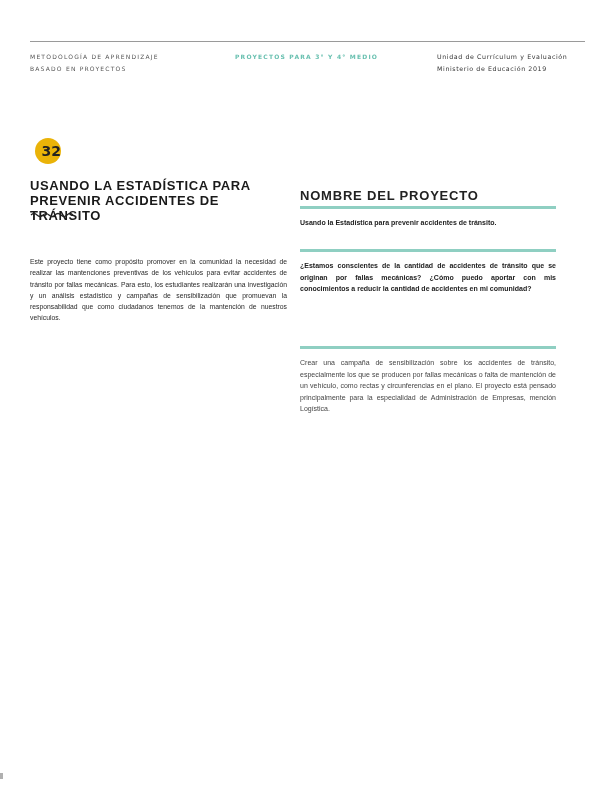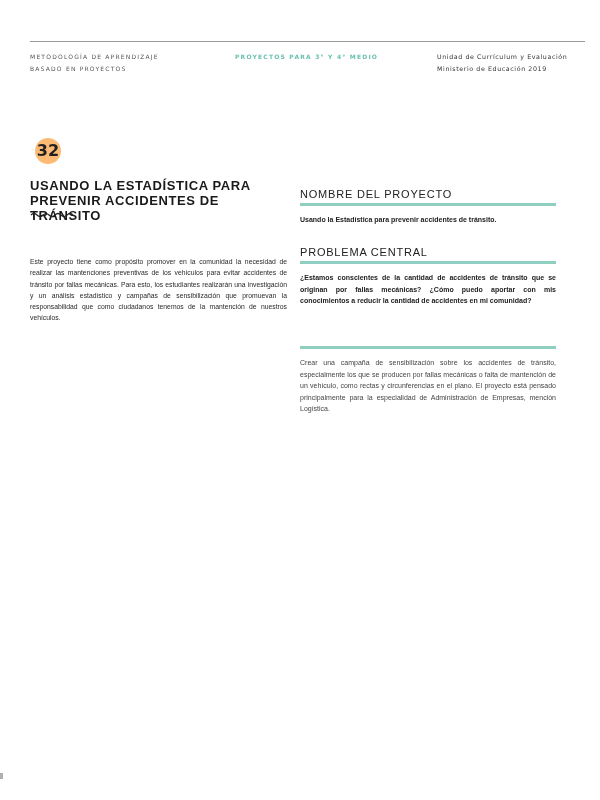--- a/index.html
+++ b/index.html
@@ -6,29 +6,29 @@
     html, body { width: 600px; height: 800px; background: #ffffff; overflow: hidden; }
     body { position: relative; font-family: "DejaVu Sans", sans-serif; color: #2a2a2a; }
 
     .top-rule { position: absolute; left: 30px; top: 41px; width: 555px; height: 1px; background: #9a9a9a; }
 
     .hdr { position: absolute; top: 51px; font-size: 6px; letter-spacing: 1.2px; line-height: 12px; text-transform: uppercase; color: #555; }
     .hdr-left { left: 30px; }
     .hdr-center { left: 235px; color: #69c0b0; font-weight: bold; }
     .hdr-right { left: 437px; text-transform: none; letter-spacing: 0.6px; color: #333; font-size: 6.3px; }
 
-    .badge { position: absolute; left: 35px; top: 138px; width: 26px; height: 26px; border-radius: 50%; background: #fdba74; color: #222; font-size: 16px; font-weight: bold; text-align: center; line-height: 26px; }
+    .badge { position: absolute; left: 35px; top: 138px; width: 26px; height: 26px; border-radius: 50%; background: #eab308; color: #222; font-size: 14px; font-weight: bold; text-align: right; line-height: 26px; }
 
     .title { position: absolute; left: 30px; top: 178px; width: 260px; font-size: 13px; font-weight: bold; letter-spacing: 0.6px; line-height: 15px; text-transform: uppercase; color: #1a1a1a; font-family: "Liberation Sans", sans-serif; }
     .wave { position: absolute; left: 30px; top: 211px; width: 45px; height: 8px; }
 
     .intro { position: absolute; left: 30px; top: 256px; width: 257px; font-size: 6.8px; line-height: 11.3px; text-align: justify; color: #2a2a2a; font-family: "Liberation Sans", sans-serif; }
 
     .section { position: absolute; left: 300px; width: 256px; }
-    .sec-title { font-size: 11px; font-weight: normal; letter-spacing: 0.8px; text-transform: uppercase; color: #222; font-family: "Liberation Sans", sans-serif; }
+    .sec-title { font-size: 13px; font-weight: bold; letter-spacing: 0.8px; text-transform: uppercase; color: #222; font-family: "Liberation Sans", sans-serif; }
     .sec-rule { height: 3px; background: #8fcfc2; margin-top: 3px; }
     .sec-body { margin-top: 8px; font-size: 7px; line-height: 11.5px; color: #222; text-align: justify; font-family: "Liberation Sans", sans-serif; }
     .sec-body.bold { font-weight: bold; }
     .sec-body.light { font-weight: normal; color: #444; }
 
     .sec-1 { top: 188px; }
     .sec-2 { top: 246px; }
     .sec-3 { top: 343px; }
 
     .foot-mark { position: absolute; left: 0px; top: 773px; width: 3px; height: 6px; background: #b0b0b0; }
@@ -57,21 +57,20 @@
 
 <div class="intro">Este proyecto tiene como propósito promover en la comunidad la necesidad de realizar las mantenciones preventivas de los vehículos para evitar accidentes de tránsito por fallas mecánicas. Para esto, los estudiantes realizarán una investigación y un análisis estadístico y campañas de sensibilización que promuevan la responsabilidad que como ciudadanos tenemos de la mantención de nuestros vehículos.</div>
 
 <div class="section sec-1">
   <div class="sec-title">Nombre del proyecto</div>
   <div class="sec-rule"></div>
   <div class="sec-body bold">Usando la Estadística para prevenir accidentes de tránsito.</div>
 </div>
 
 <div class="section sec-2">
-  <div class="sec-title">Problema central</div>
   <div class="sec-rule"></div>
   <div class="sec-body bold">¿Estamos conscientes de la cantidad de accidentes de tránsito que se originan por fallas mecánicas? ¿Cómo puedo aportar con mis conocimientos a reducir la cantidad de accidentes en mi comunidad?</div>
 </div>
 
 <div class="section sec-3">
   <div class="sec-rule"></div>
   <div class="sec-body light">Crear una campaña de sensibilización sobre los accidentes de tránsito, especialmente los que se producen por fallas mecánicas o falta de mantención de un vehículo, como rectas y circunferencias en el plano. El proyecto está pensado principalmente para la especialidad de Administración de Empresas, mención Logística.</div>
 </div>
 
 <div class="foot-mark"></div>

